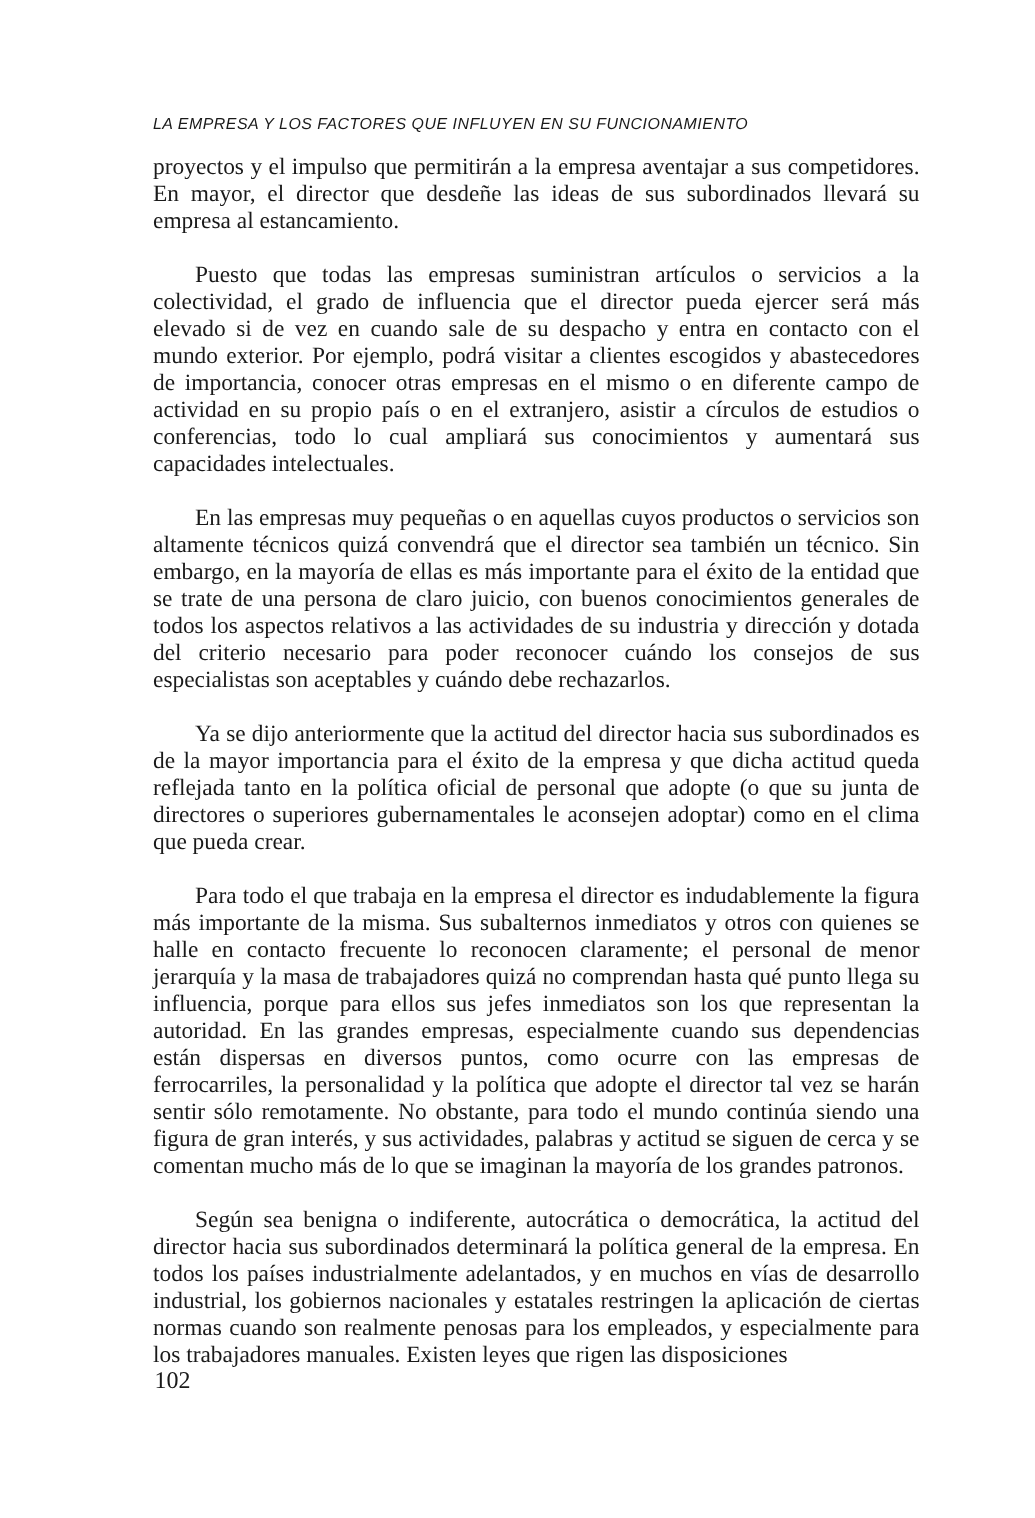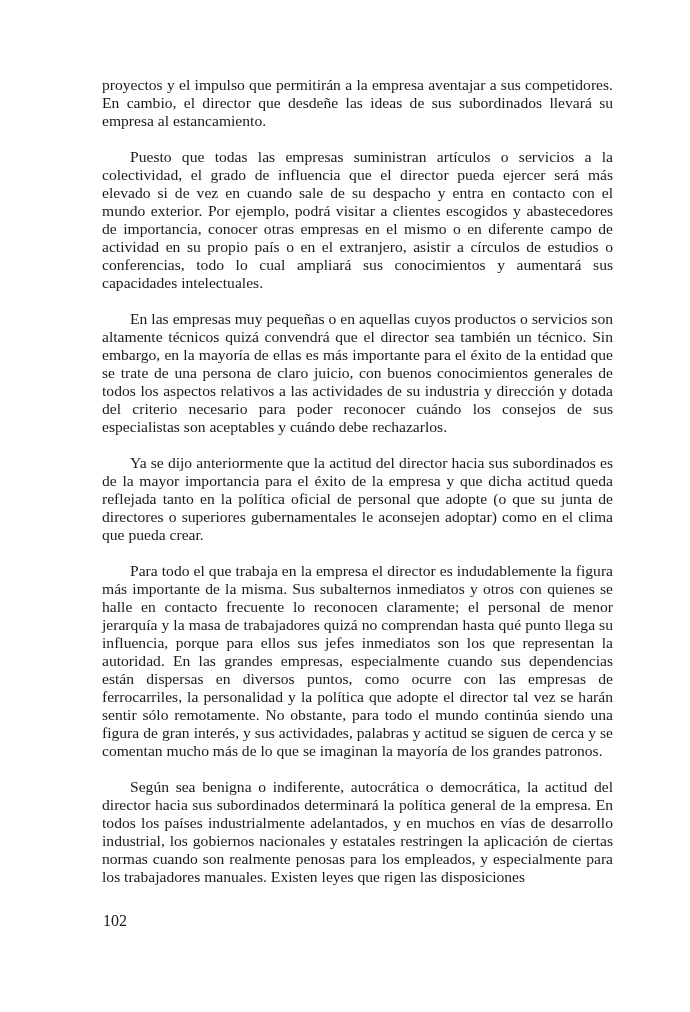--- a/index.html
+++ b/index.html
@@ -49,22 +49,23 @@
       top: 912px;
       font-family: "Liberation Serif", "DejaVu Serif", serif;
       font-size: 16px;
       line-height: 18px;
     }
   </style>
 </head>
 <body>
 
 <div class="page">
+  <div class="running-head">LA EMPRESA Y LOS FACTORES QUE INFLUYEN EN SU FUNCIONAMIENTO</div>
 
-  <p class="para">proyectos y el impulso que permitirán a la empresa aventajar a sus competidores. En cambio, el director que desdeñe las ideas de sus subordinados llevará su empresa al estancamiento.</p>
+  <p class="para">proyectos y el impulso que permitirán a la empresa aventajar a sus competidores. En mayor, el director que desdeñe las ideas de sus subordinados llevará su empresa al estancamiento.</p>
   <p class="para indent">Puesto que todas las empresas suministran artículos o servicios a la colectividad, el grado de influencia que el director pueda ejercer será más elevado si de vez en cuando sale de su despacho y entra en contacto con el mundo exterior. Por ejemplo, podrá visitar a clientes escogidos y abastecedores de importancia, conocer otras empresas en el mismo o en diferente campo de actividad en su propio país o en el extranjero, asistir a círculos de estudios o conferencias, todo lo cual ampliará sus conocimientos y aumentará sus capacidades intelectuales.</p>
   <p class="para indent">En las empresas muy pequeñas o en aquellas cuyos productos o servicios son altamente técnicos quizá convendrá que el director sea también un técnico. Sin embargo, en la mayoría de ellas es más importante para el éxito de la entidad que se trate de una persona de claro juicio, con buenos cono­cimientos generales de todos los aspectos relativos a las actividades de su industria y dirección y dotada del criterio necesario para poder reconocer cuándo los consejos de sus especialistas son aceptables y cuándo debe rechazarlos.</p>
   <p class="para indent">Ya se dijo anteriormente que la actitud del director hacia sus subordinados es de la mayor importancia para el éxito de la empresa y que dicha actitud queda reflejada tanto en la política oficial de personal que adopte (o que su junta de directores o superiores gubernamentales le aconsejen adoptar) como en el clima que pueda crear.</p>
   <p class="para indent">Para todo el que trabaja en la empresa el director es indudablemente la figura más importante de la misma. Sus subalternos inmediatos y otros con quienes se halle en contacto frecuente lo reconocen claramente; el personal de menor jerarquía y la masa de trabajadores quizá no comprendan hasta qué punto llega su influencia, porque para ellos sus jefes inmediatos son los que representan la autoridad. En las grandes empresas, especialmente cuando sus dependencias están dispersas en diversos puntos, como ocurre con las empresas de ferrocarriles, la personalidad y la política que adopte el director tal vez se harán sentir sólo remotamente. No obstante, para todo el mundo continúa siendo una figura de gran interés, y sus actividades, palabras y actitud se siguen de cerca y se comentan mucho más de lo que se imaginan la mayoría de los grandes patronos.</p>
   <p class="para indent">Según sea benigna o indiferente, autocrática o democrática, la actitud del director hacia sus subordinados determinará la política general de la empresa. En todos los países industrialmente adelantados, y en muchos en vías de desarrollo industrial, los gobiernos nacionales y estatales restringen la aplicación de ciertas normas cuando son realmente penosas para los empleados, y especial­mente para los trabajadores manuales. Existen leyes que rigen las disposiciones</p>
 </div>
 
 <div class="folio">102</div>
 
 </body></html>

